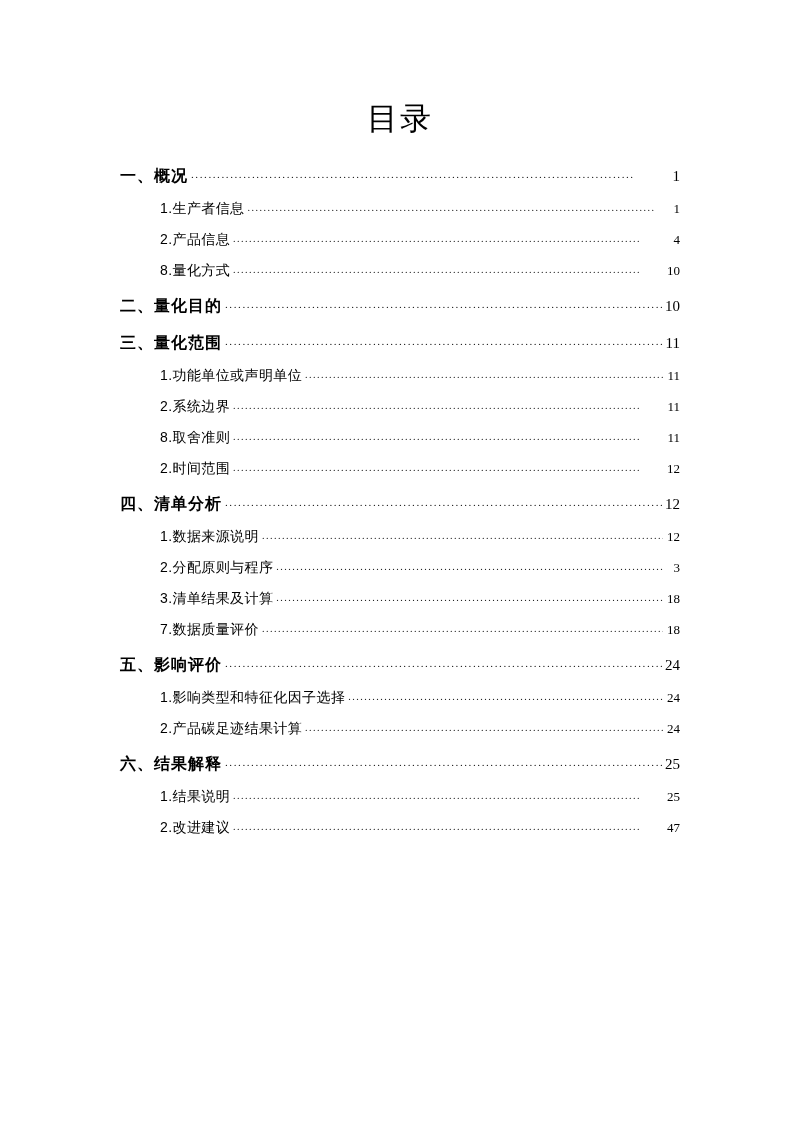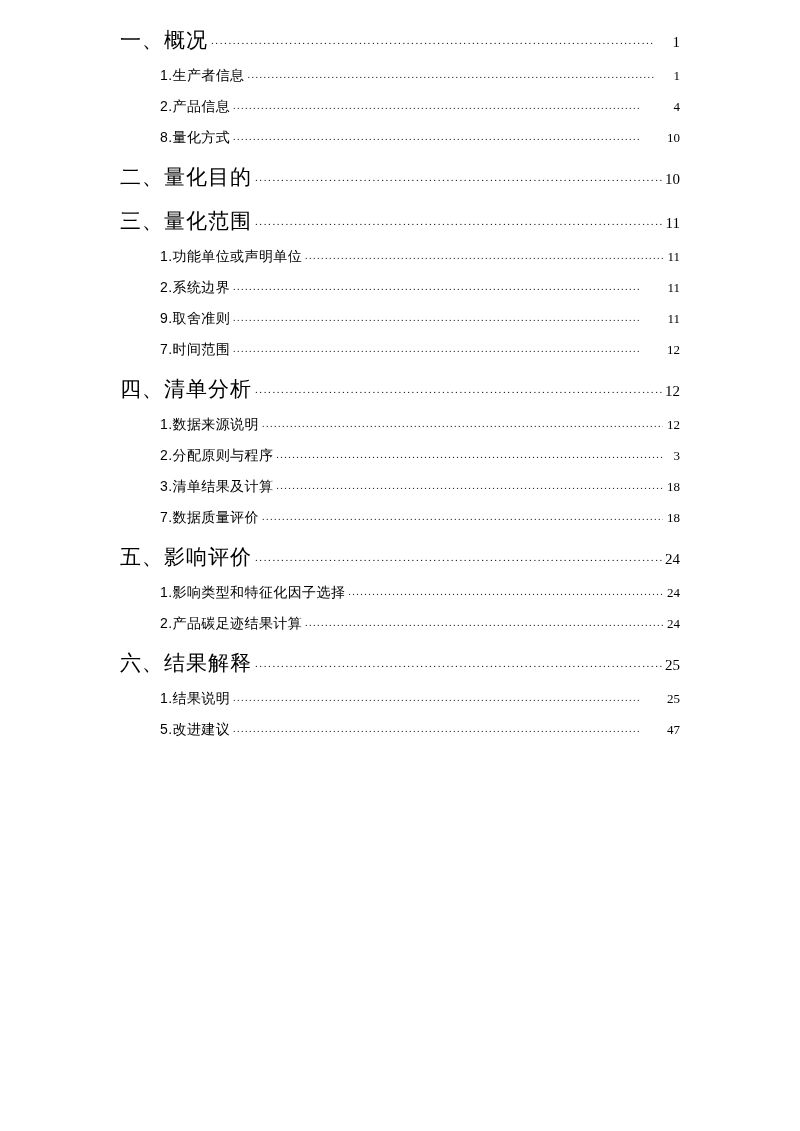--- a/index.html
+++ b/index.html
@@ -68,22 +68,23 @@
     min-width: 14px;
   }
 
   
   .lvl1 {
     font-size: 17px;
     margin-top: 16px;
     margin-bottom: 0;
   }
   .lvl1 .label {
-    font-size: 21px;
+    font-size: 16px;
     letter-spacing: 1px;
+    font-weight: bold;
   }
   .lvl1 .page-num {
     font-size: 15px;
   }
   
   .lvl2 {
     font-size: 14px;
     margin-top: 13px;
     padding-left: 40px;
     box-sizing: border-box;
@@ -98,20 +99,21 @@
   .lvl2 .dots {
     font-size: 10px;
     letter-spacing: 1.5px;
     top: -2px;
   }
 </style>
 </head>
 <body>
 
 <div class="page">
+  <h1 class="toc-title">目录</h1>
 
   <ul class="toc-list">
 
     <li class="toc-entry lvl1">
       <span class="label">一、概况</span>
       <span class="dots">......................................................................................................</span>
       <span class="page-num">1</span>
     </li>
 
     <li class="toc-entry lvl2">
@@ -150,27 +152,27 @@
       <span class="page-num">11</span>
     </li>
 
     <li class="toc-entry lvl2">
       <span class="label">2.系统边界</span>
       <span class="dots">......................................................................................................</span>
       <span class="page-num">11</span>
     </li>
 
     <li class="toc-entry lvl2">
-      <span class="label">9.取舍准则</span>
-      <span class="dots">......................................................................................................</span>
-      <span class="page-num">11</span>
-    </li>
-
-    <li class="toc-entry lvl2">
-      <span class="label">7.时间范围</span>
+      <span class="label">8.取舍准则</span>
+      <span class="dots">......................................................................................................</span>
+      <span class="page-num">11</span>
+    </li>
+
+    <li class="toc-entry lvl2">
+      <span class="label">2.时间范围</span>
       <span class="dots">......................................................................................................</span>
       <span class="page-num">12</span>
     </li>
 
     <li class="toc-entry lvl1">
       <span class="label">四、清单分析</span>
       <span class="dots">......................................................................................................</span>
       <span class="page-num">12</span>
     </li>
 
@@ -222,19 +224,19 @@
       <span class="page-num">25</span>
     </li>
 
     <li class="toc-entry lvl2">
       <span class="label">1.结果说明</span>
       <span class="dots">......................................................................................................</span>
       <span class="page-num">25</span>
     </li>
 
     <li class="toc-entry lvl2">
-      <span class="label">5.改进建议</span>
+      <span class="label">2.改进建议</span>
       <span class="dots">......................................................................................................</span>
       <span class="page-num">47</span>
     </li>
 
   </ul>
 </div>
 
 </body></html>

